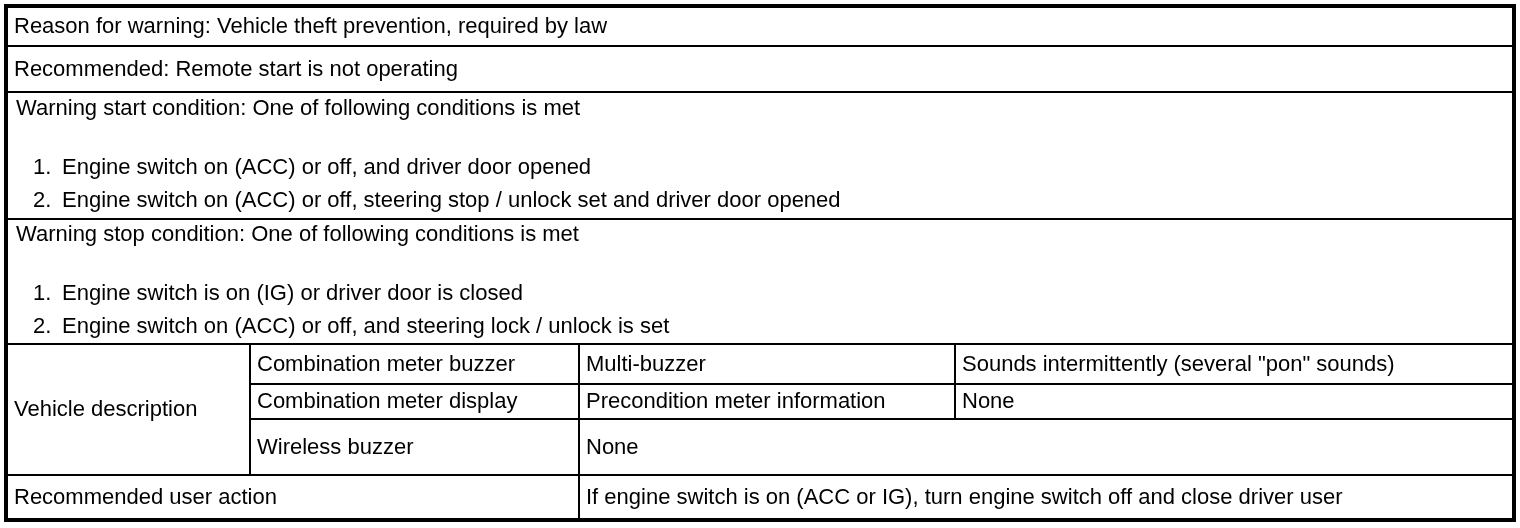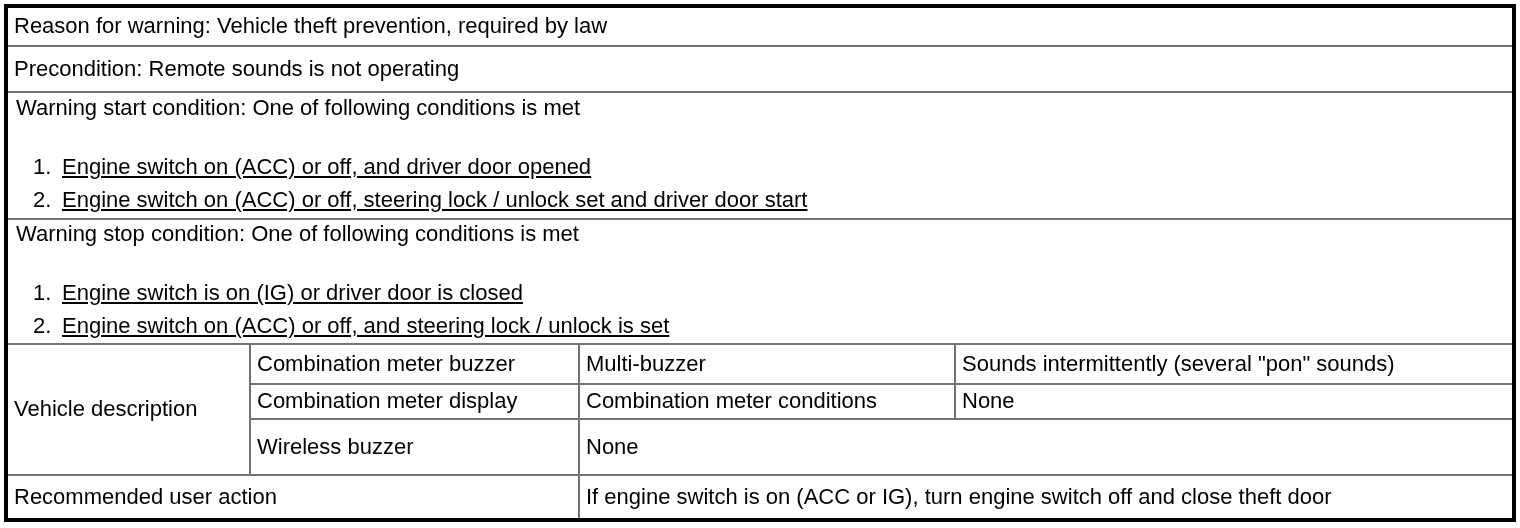--- a/index.html
+++ b/index.html
@@ -19,34 +19,34 @@
   table.warn-table {
     border-collapse: collapse;
     table-layout: fixed;
     width: 1512px;
     height: 518px;
     border: 4px solid #000000;
     font-size: 22px;
     line-height: 1.2;
   }
   table.warn-table td {
-    border: 2px solid #737373;
+    border: 2px solid #000000;
     padding: 0 6px;
     vertical-align: middle;
     overflow: hidden;
     white-space: nowrap;
   }
   td.section-cell {
     vertical-align: top;
     padding-top: 7px;
     padding-bottom: 6px;
   }
   .cond-title { padding-left: 2px; }
   .cond-list { margin-top: 29px; }
-  .cond-item { padding-left: 19px; height: 33px; line-height: 33px; text-decoration: underline; }
+  .cond-item { padding-left: 19px; height: 33px; line-height: 33px; }
   .cond-num { display: inline-block; width: 29px; }
   tr.r-reason   { height: 39px; }
   tr.r-precond  { height: 46px; }
   tr.r-start    { height: 124px; }
   tr.r-stop     { height: 120px; }
   tr.r-desc1    { height: 39px; }
   tr.r-desc2    { height: 35px; }
   tr.r-desc3    { height: 55px; }
   tr.r-action   { height: 44px; }
 </style>
@@ -61,32 +61,32 @@
       <col style="width:376px">
       <col>
     </colgroup>
 
     <tbody>
         <tr class="r-reason">
       <td colspan="4">Reason for warning: Vehicle theft prevention, required by law</td>
     </tr>
 
     <tr class="r-precond">
-      <td colspan="4">Precondition: Remote sounds is not operating</td>
+      <td colspan="4">Recommended: Remote start is not operating</td>
     </tr>
 
     <tr class="r-start">
       <td colspan="4" class="section-cell">
         <div class="cond-title">Warning start condition: One of following conditions is met</div>
         <div class="cond-list">
           <div class="cond-item">
             <span class="cond-num">1.</span><span>Engine switch on (ACC) or off, and driver door opened</span>
           </div>
           <div class="cond-item">
-            <span class="cond-num">2.</span><span>Engine switch on (ACC) or off, steering lock / unlock set and driver door start</span>
+            <span class="cond-num">2.</span><span>Engine switch on (ACC) or off, steering stop / unlock set and driver door opened</span>
           </div>
         </div>
       </td>
     </tr>
 
     <tr class="r-stop">
       <td colspan="4" class="section-cell">
         <div class="cond-title">Warning stop condition: One of following conditions is met</div>
         <div class="cond-list">
           <div class="cond-item">
@@ -101,28 +101,28 @@
 
     <tr class="r-desc1">
       <td rowspan="3">Vehicle description</td>
       <td>Combination meter buzzer</td>
       <td>Multi-buzzer</td>
       <td>Sounds intermittently (several "pon" sounds)</td>
     </tr>
 
     <tr class="r-desc2">
       <td>Combination meter display</td>
-      <td>Combination meter conditions</td>
+      <td>Precondition meter information</td>
       <td>None</td>
     </tr>
 
     <tr class="r-desc3">
       <td>Wireless buzzer</td>
       <td colspan="2">None</td>
     </tr>
 
     <tr class="r-action">
       <td colspan="2">Recommended user action</td>
-      <td colspan="2">If engine switch is on (ACC or IG), turn engine switch off and close theft door</td>
+      <td colspan="2">If engine switch is on (ACC or IG), turn engine switch off and close driver user</td>
     </tr>
   </tbody>
     </table>
 </div>
 
 </body></html>

